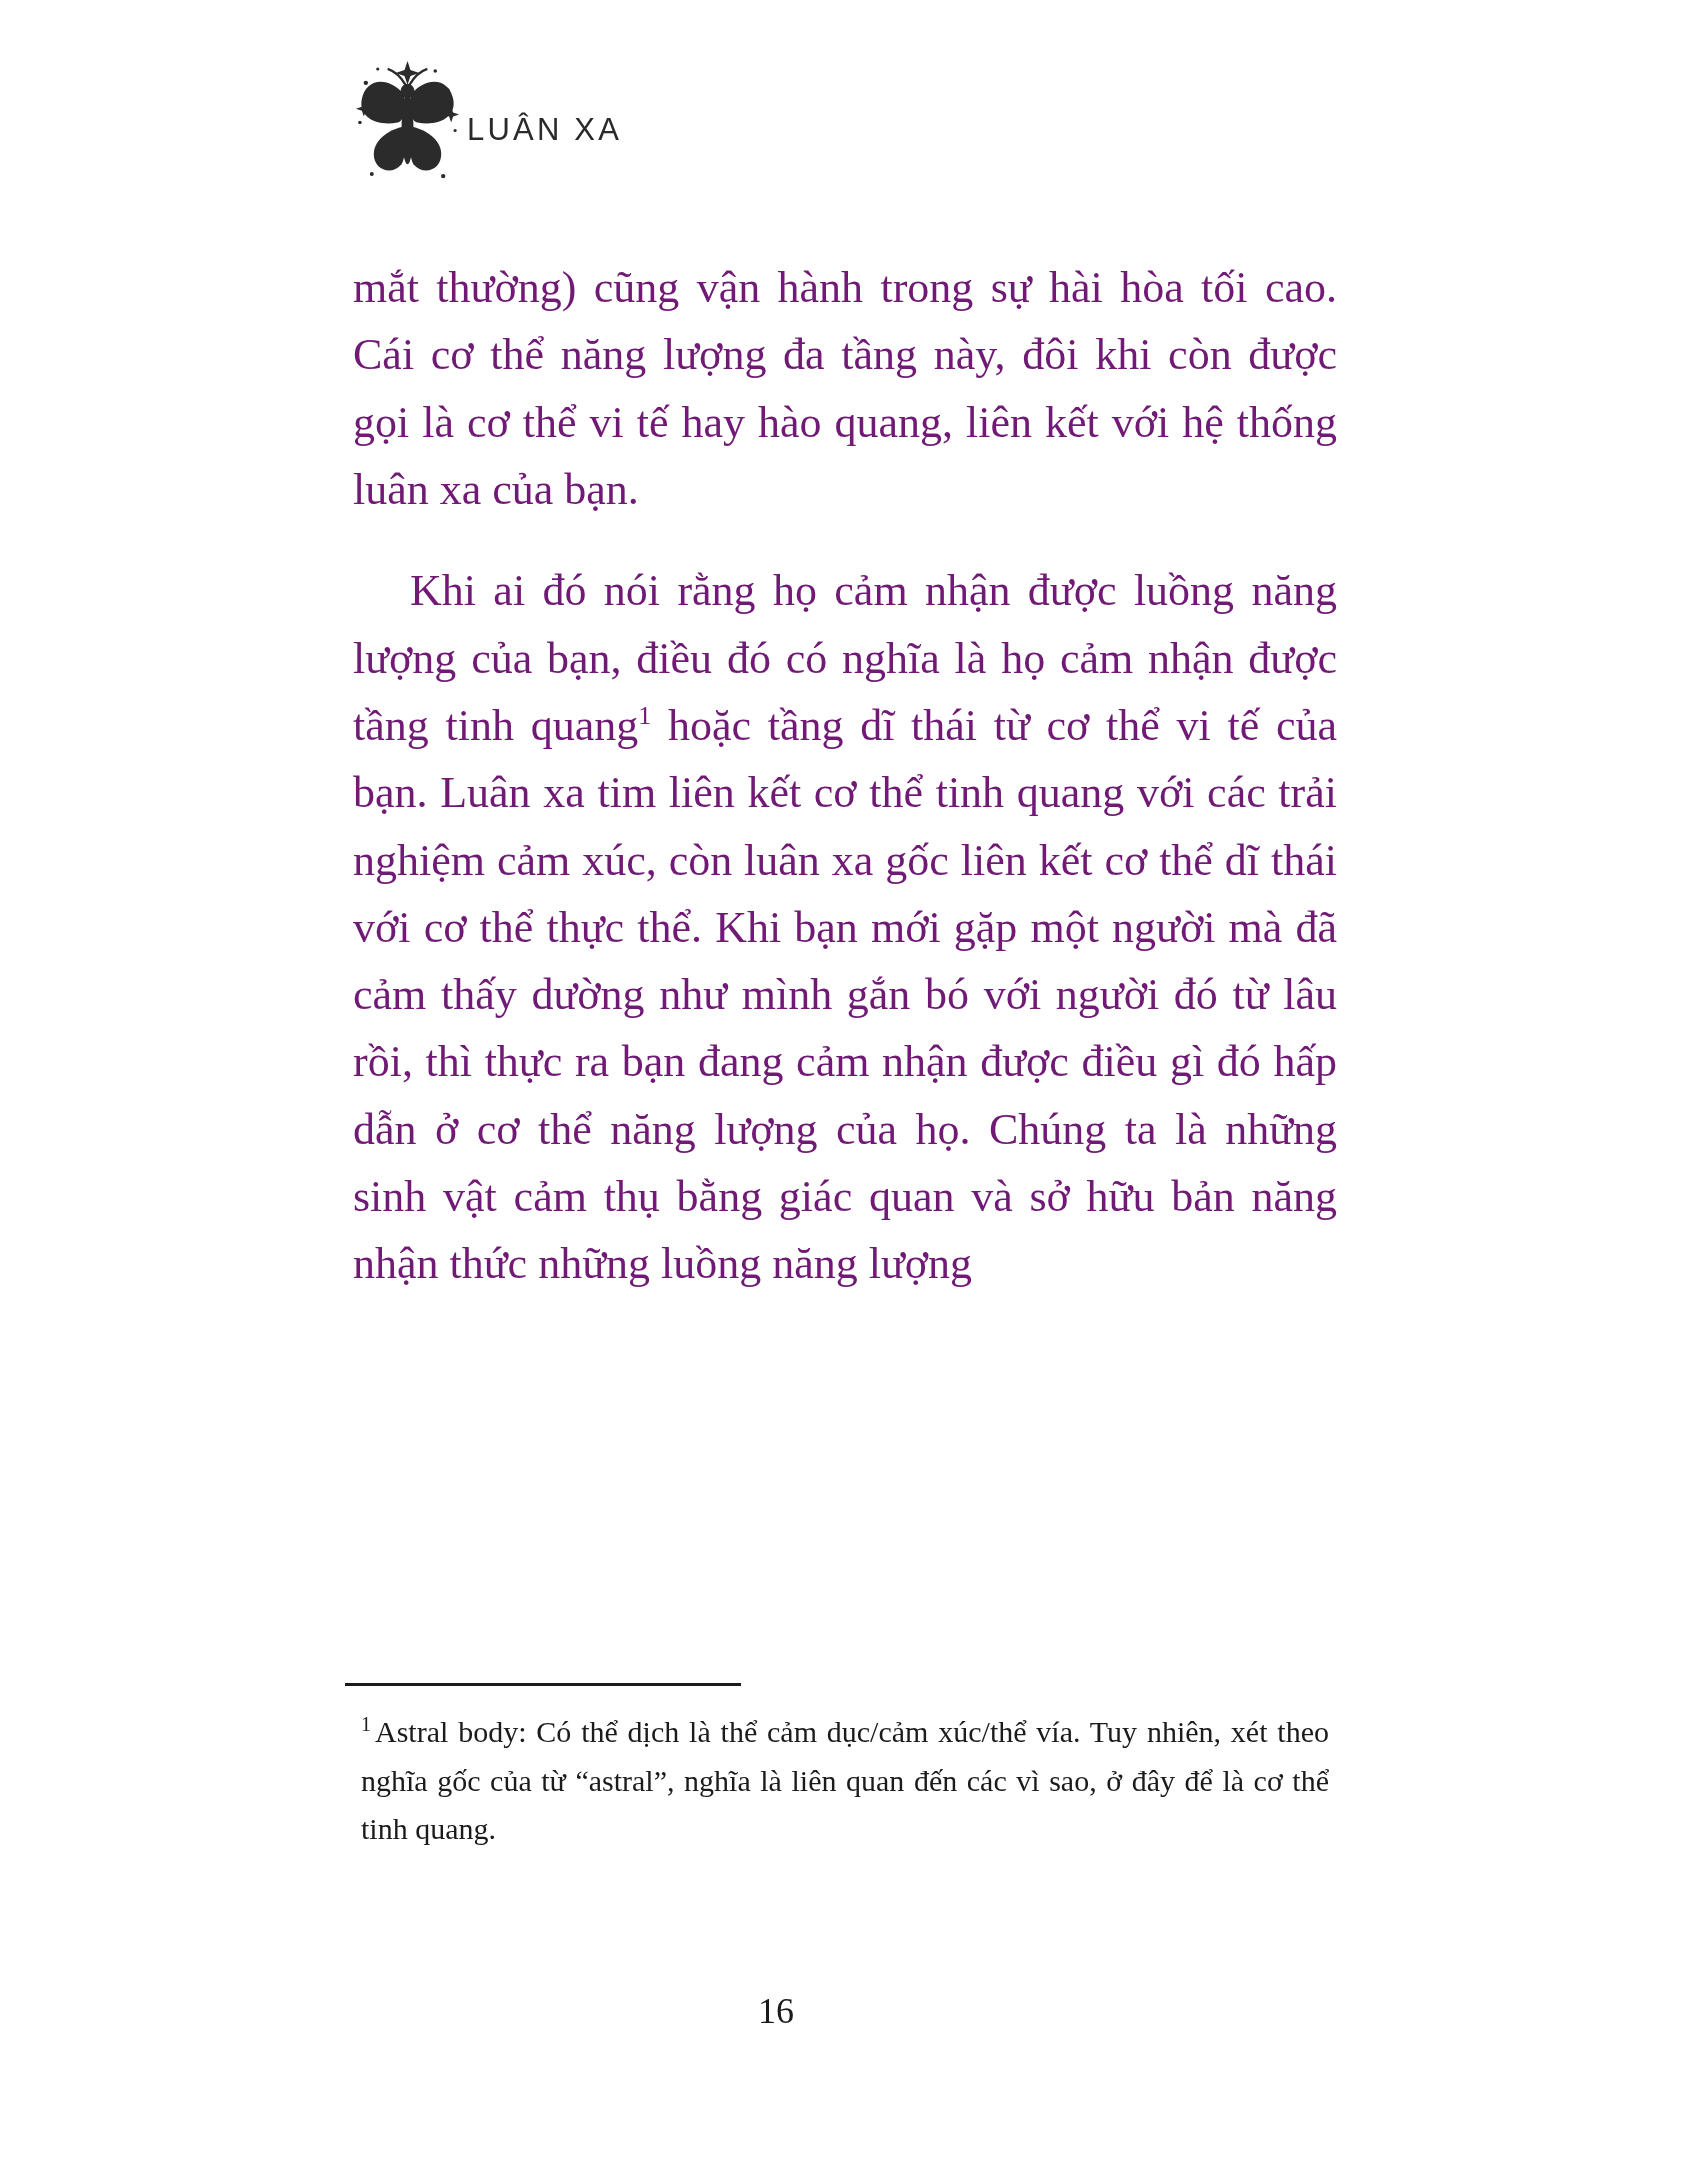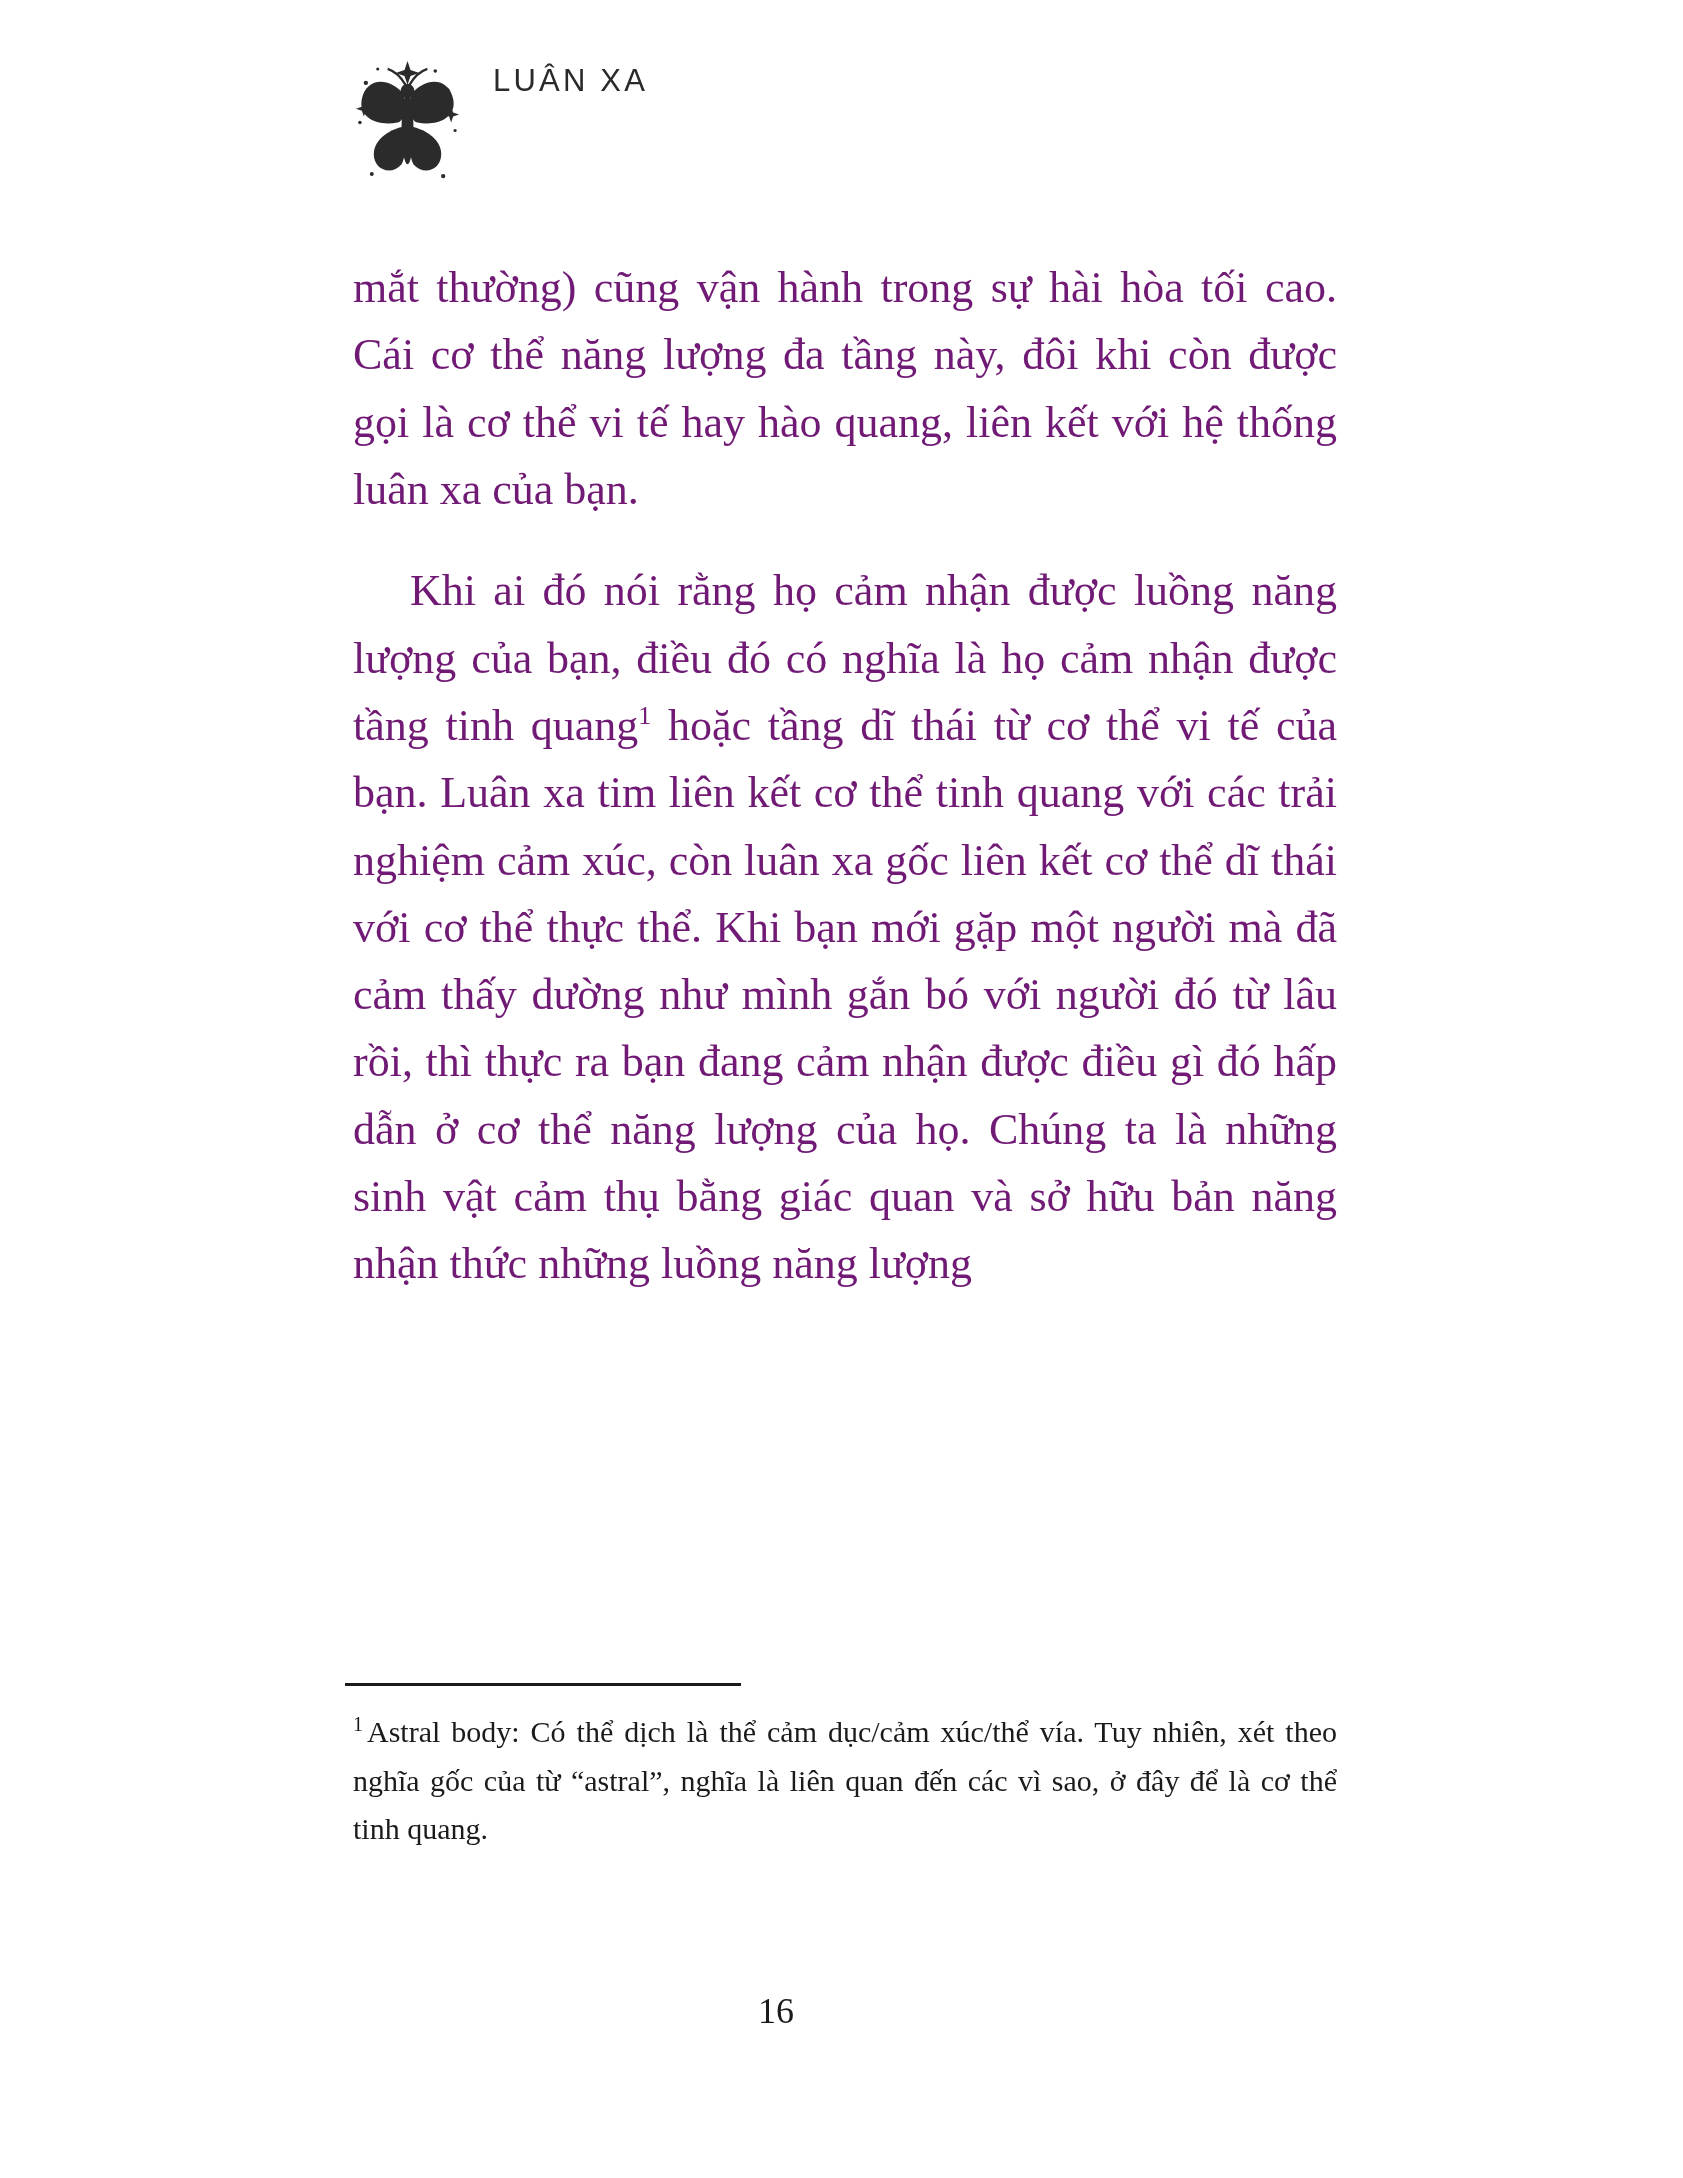--- a/index.html
+++ b/index.html
@@ -20,22 +20,21 @@
     height: 2178px;
     box-sizing: border-box;
   }
 
   
   .header {
     position: absolute;
     top: 57px;
     left: 348px;
     display: flex;
-    align-items: flex-start;
-    gap: 26px;
+    align-items: center;
   }
   .header-emblem {
     width: 119px;
     height: 139px;
     position: relative;
   }
   .header-emblem svg {
     display: block;
   }
   .header-title {
@@ -84,21 +83,21 @@
     left: 345px;
     width: 1000px;
   }
   .footnote-rule {
     width: 396px;
     height: 3px;
     background: #1b1b1b;
     margin-bottom: 22px;
   }
   .footnote-text {
-    margin: 8px;
+    margin: 16px;
     font-size: 30px;
     line-height: 1.62;
     text-align: justify;
     color: #1b1b1b;
   }
   .footnote-text sup {
     font-size: 20px;
     vertical-align: super;
     line-height: 0;
     margin-right: 4px;

